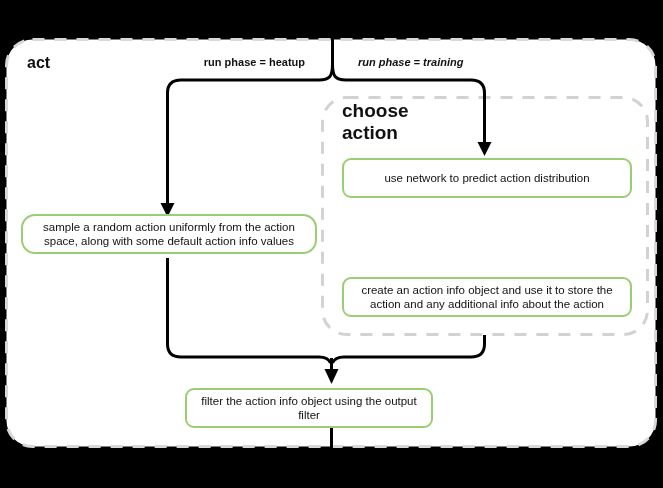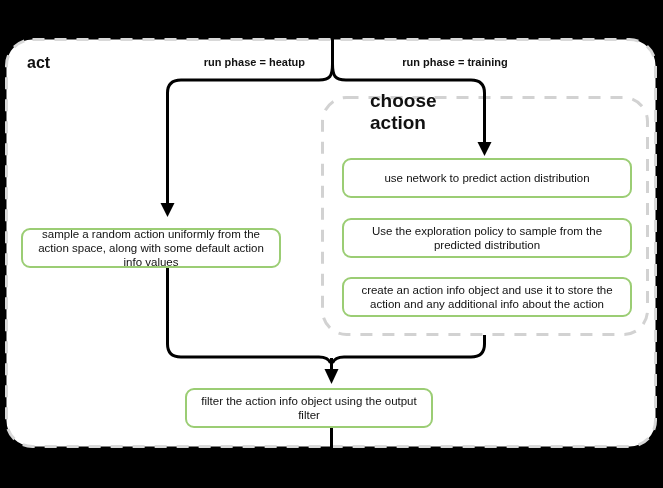--- a/index.html
+++ b/index.html
@@ -34,29 +34,29 @@
     display: flex; align-items: center; justify-content: center;
     text-align: center;
     font-size: 11.5px; line-height: 14px; color: var(--text);
     padding: 18px 12px;
   }
   .panel-title {
     position: absolute; left: 27px; top: 54px;
     font-size: 16px; font-weight: bold; color: var(--text);
   }
   .group-title {
-    position: absolute; left: 342px; top: 90px; width: 105px;
-    font-size: 19px; font-weight: bold; line-height: 22px; color: var(--text); margin-left: 28px;
+    position: absolute; left: 342px; top: 100px; width: 105px;
+    font-size: 19px; font-weight: bold; line-height: 22px; color: var(--text);
   }
   .edge-label {
     position: absolute; top: 56px;
     font-size: 11px; font-weight: bold; color: var(--text);
   }
   .edge-label.heatup { left: 155px; width: 150px; text-align: right; }
-  .edge-label.training { left: 375px; width: 160px; text-align: center; }
+  .edge-label.training { left: 358px; width: 160px; text-align: left; font-style: italic; }
 </style>
 </head>
 <body>
 
 <div class="stage">
 
   <svg class="layer" width="663" height="488" viewBox="0 0 663 488">
 
     <rect class="panel-rect" x="6.5" y="39.5" width="649" height="407" rx="26"></rect>
 
@@ -79,23 +79,22 @@
   </svg>
 
   <div class="panel-title">act</div>
 
   <div class="group-title">choose action</div>
 
   <div class="edge-label heatup">run phase = heatup</div>
 
   <div class="edge-label training">run phase = training</div>
 
-  <div class="node" style="left:21px; top:228px; width:260px; height:40px;">sample a random action uniformly from the action space, along with some default action info values</div>
+  <div class="node" style="left:21px; top:214px; width:296px; height:40px;border-radius:14px;">sample a random action uniformly from the action space, along with some default action info values</div>
 
   <div class="node" style="left:342px; top:158px; width:290px; height:40px;">use network to predict action distribution</div>
 
-  <div class="node" style="left:342px; top:218px; width:290px; height:40px;">Use the exploration policy to sample from the predicted distribution</div>
 
   <div class="node" style="left:342px; top:277px; width:290px; height:24px;">create an action info object and use it to store the action and any additional info about the action</div>
 
   <div class="node" style="left:185px; top:388px; width:248px; height:40px;">filter the action info object using the output filter</div>
 
 </div>
 
 </body></html>

